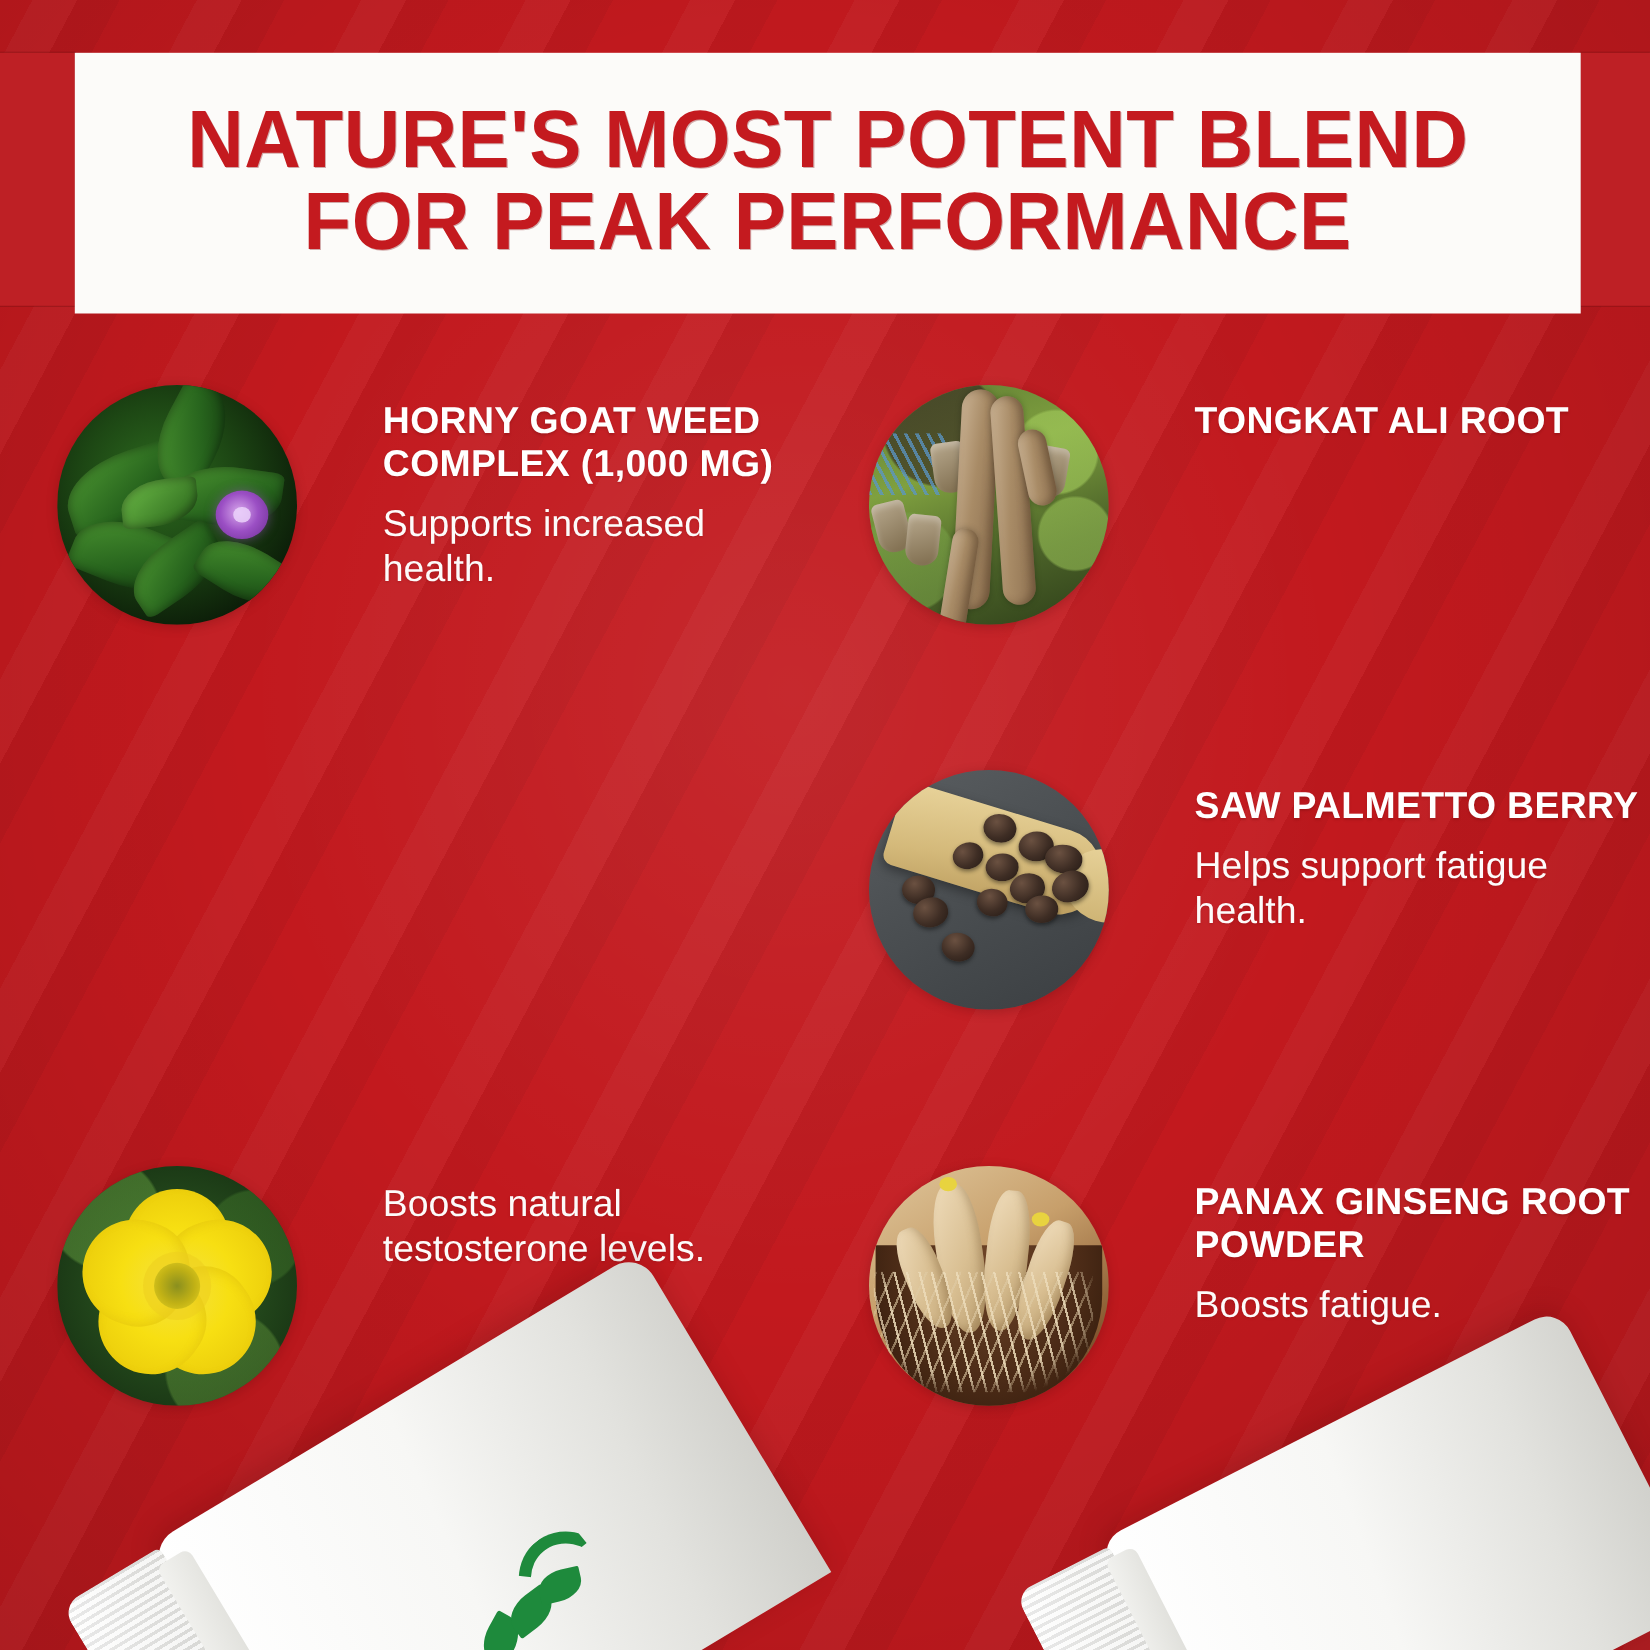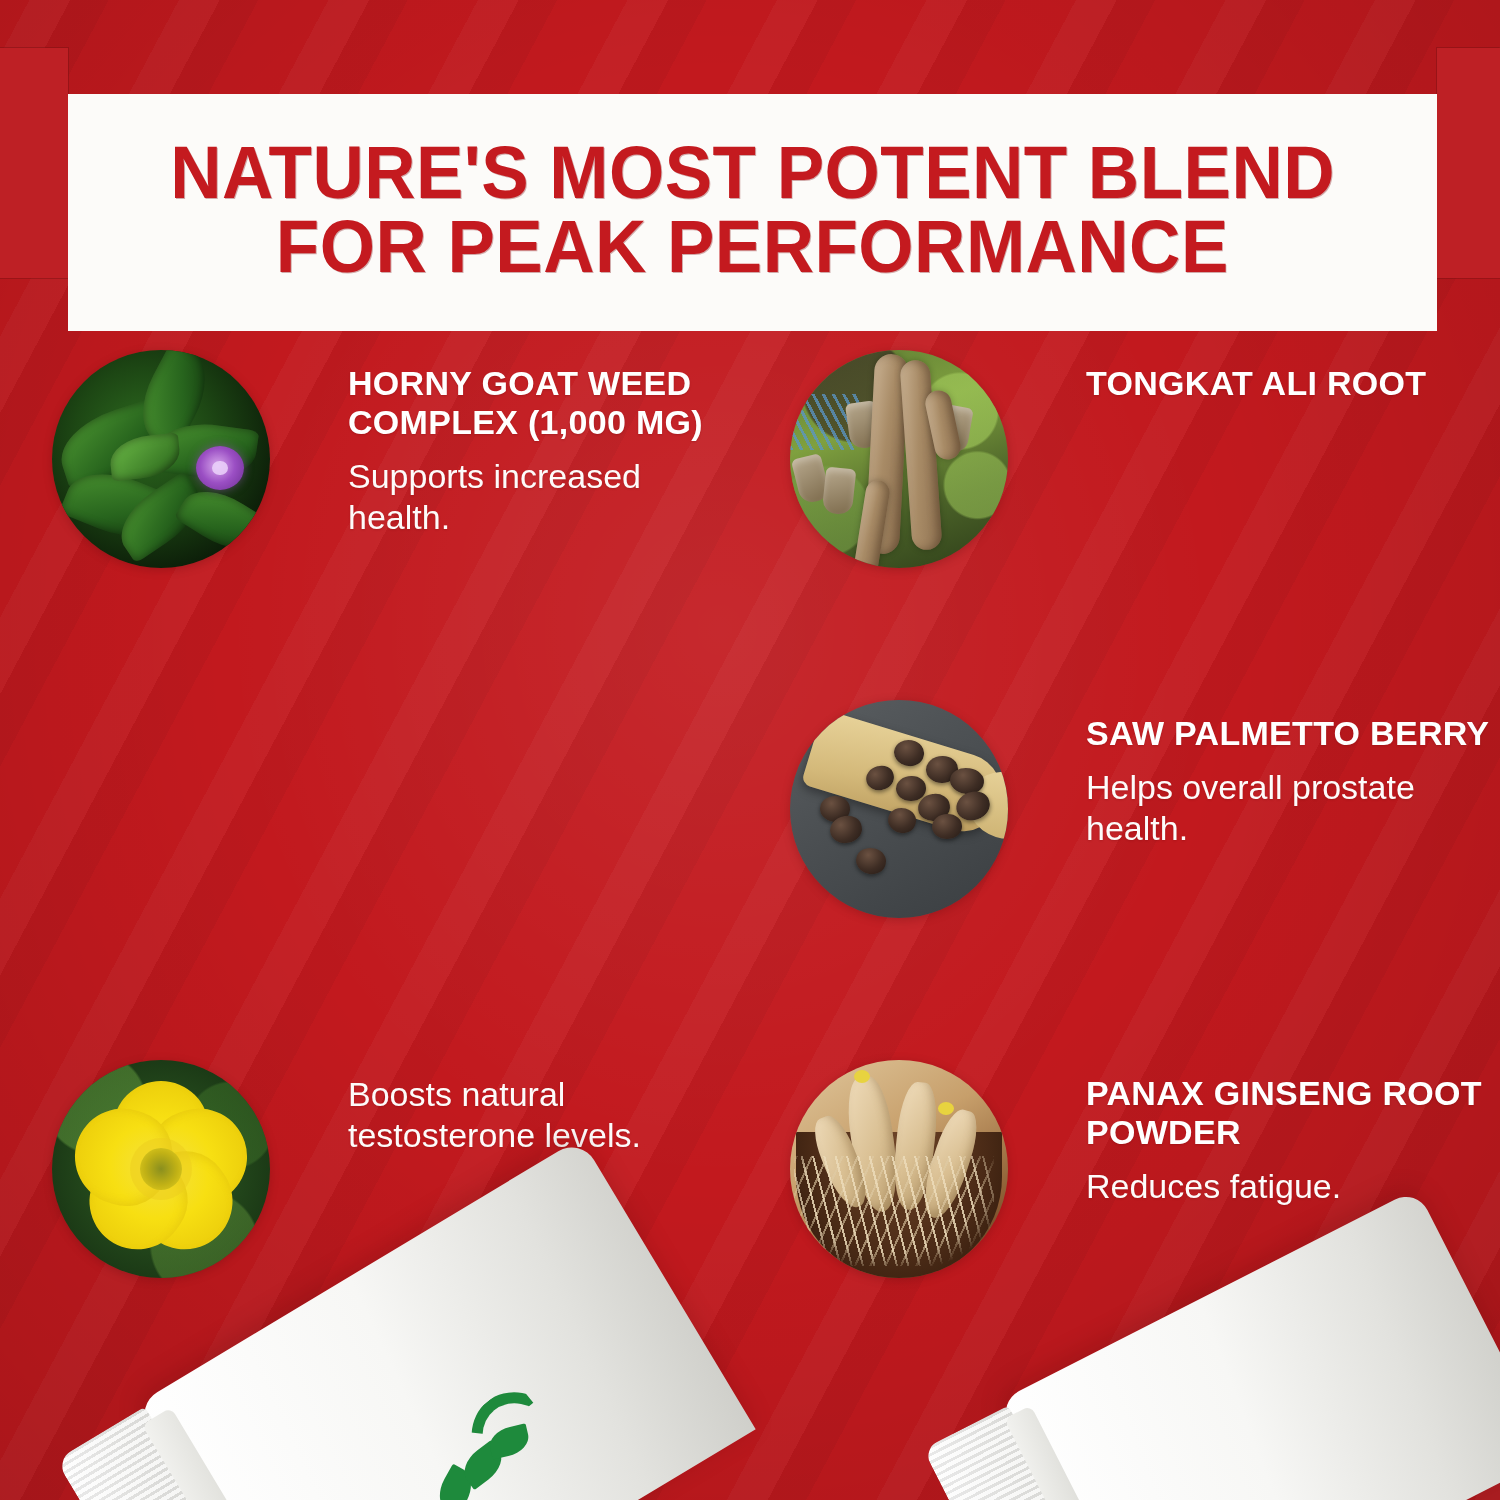--- a/index.html
+++ b/index.html
@@ -62,21 +62,20 @@
   .header-banner {
     position:absolute;
     left:68px; top:0;
     width:1369px; height:237px;
     background:#FCFBF9;
     display:flex;
     flex-direction:column;
     align-items:center;
     justify-content:center;
     padding-bottom:6px;
-    margin-top:46px;
   }
   .header-line {
     color:#C41A1F;
     font-family:"Liberation Sans Narrow","Liberation Sans", sans-serif;
     font-weight:bold;
     font-size:74px;
     line-height:0.99;
     letter-spacing:0.5px;
     text-align:center;
     white-space:nowrap;
@@ -488,21 +487,21 @@
           <div class="berry k7"></div>
             <div class="berry k8"></div>
             <div class="berry k9"></div>
           <div class="berry k10"></div>
             <div class="berry k11"></div>
             <div class="berry k12"></div>
         </div>
       </div>
       <div class="copy">
         <div class="ing-title">SAW PALMETTO BERRY</div>
-        <div class="ing-desc">Helps overall prostate health.</div>
+        <div class="ing-desc">Helps support fatigue health.</div>
       </div>
     </div>
 
     <div class="item col-left row-3">
       <div class="thumb">
         <div class="scene sc-tribulus">
           <div class="blurgreen"></div>
           <div class="petal p1"></div>
             <div class="petal p2"></div>
             <div class="petal p3"></div>
@@ -524,21 +523,21 @@
             <div class="root g2"></div>
           <div class="root g3"></div>
             <div class="root g4"></div>
           <div class="bud bud1"></div>
             <div class="bud bud2"></div>
           <div class="tendrils"></div>
         </div>
       </div>
       <div class="copy">
         <div class="ing-title">PANAX GINSENG ROOT POWDER</div>
-        <div class="ing-desc">Reduces fatigue.</div>
+        <div class="ing-desc">Boosts fatigue.</div>
       </div>
     </div>
 
   </div>
 
   <div class="bottle bottle-left">
     <div class="cap"></div>
     <div class="neck"></div>
     <div class="logo">
       <div class="swirl"></div>

